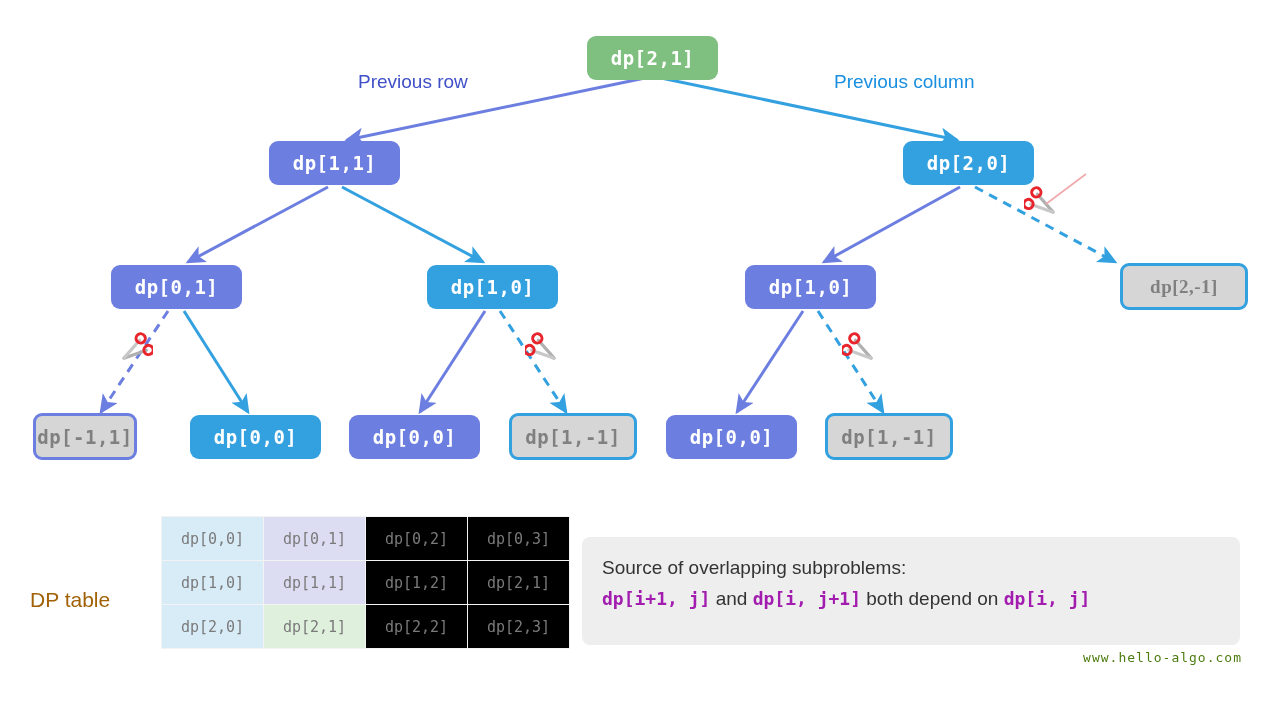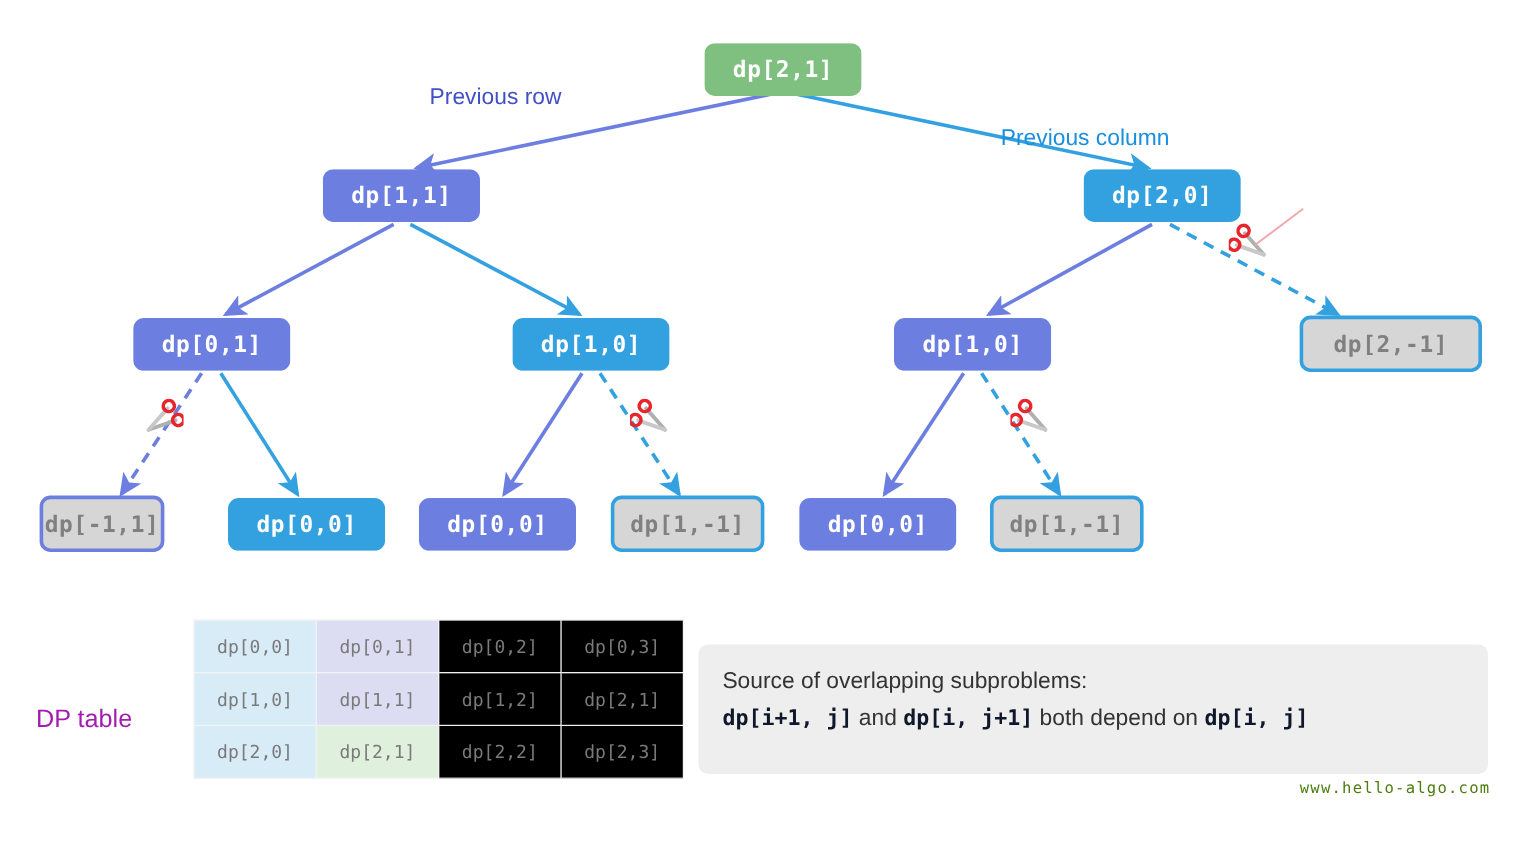--- a/index.html
+++ b/index.html
@@ -64,21 +64,21 @@
 
   
   .scissors{
     position:absolute;
     width:40px;height:40px;
   }
 
   
   #dp-label{
     position:absolute;left:30px;top:588px;
-    font-size:21px;color:#a21caf;
+    font-size:21px;color:#a16207;
   }
   #dp-table{
     position:absolute;left:161px;top:516px;
     border-collapse:collapse;
   }
   #dp-table td{
     width:99px;height:41px;
     border:1px solid #f3f3f3;
     text-align:center;vertical-align:middle;
     font-family:"DejaVu Sans Mono","Liberation Mono",monospace;
@@ -99,21 +99,21 @@
     background:#eeeeee;
     border-radius:8px;
     padding:16px 20px;
     color:#333333;
     font-size:19px;
     line-height:1.55;
   }
   #overlap-note .code{
     font-family:"DejaVu Sans Mono","Liberation Mono",monospace;
     font-weight:700;
-    color:#0f172a;
+    color:#a21caf;
     font-size:18px;
     white-space:pre;
   }
   #overlap-line2{display:block;margin-top:2px;}
 
   
   #watermark{
     position:absolute;right:38px;top:650px;
     font-family:"DejaVu Sans Mono","Liberation Mono",monospace;
     font-size:13px;
@@ -165,36 +165,36 @@
   <div class="node purple" style="left:269px;top:141px;width:131px;height:44px;">dp[1,1]</div>
 
   <div class="node blue" style="left:903px;top:141px;width:131px;height:44px;">dp[2,0]</div>
 
   <div class="node purple" style="left:111px;top:265px;width:131px;height:44px;">dp[0,1]</div>
 
   <div class="node blue" style="left:427px;top:265px;width:131px;height:44px;">dp[1,0]</div>
 
   <div class="node purple" style="left:745px;top:265px;width:131px;height:44px;">dp[1,0]</div>
 
-  <div class="node pruned bd-blue" style="left:1083px;top:263px;width:152px;height:47px;">dp[2,-1]</div>
+  <div class="node pruned bd-blue" style="left:1120px;top:263px;width:128px;height:47px;font-family:Liberation Serif, serif;">dp[2,-1]</div>
 
   <div class="node pruned bd-purple" style="left:33px;top:413px;width:104px;height:47px;">dp[-1,1]</div>
 
   <div class="node blue" style="left:190px;top:415px;width:131px;height:44px;">dp[0,0]</div>
 
   <div class="node purple" style="left:349px;top:415px;width:131px;height:44px;">dp[0,0]</div>
 
   <div class="node pruned bd-blue" style="left:509px;top:413px;width:128px;height:47px;">dp[1,-1]</div>
 
   <div class="node purple" style="left:666px;top:415px;width:131px;height:44px;">dp[0,0]</div>
 
   <div class="node pruned bd-blue" style="left:825px;top:413px;width:128px;height:47px;">dp[1,-1]</div>
 
   <div class="branch-label row" style="left:358px;top:71px;">Previous row</div>
-  <div class="branch-label col" style="left:834px;top:71px;margin-top:34px;">Previous column</div>
+  <div class="branch-label col" style="left:834px;top:71px;">Previous column</div>
 
   <svg class="scissors" style="left:113px;top:332px;" viewBox="0 0 40 40">
     <g transform="rotate(56 20 20)">
       <line x1="20" y1="31" x2="26" y2="8" stroke="#b0b0b0" stroke-width="3.2" stroke-linecap="round"></line>
       <line x1="20" y1="31" x2="14" y2="8" stroke="#c8c8c8" stroke-width="3.2" stroke-linecap="round"></line>
       <circle cx="27" cy="6" r="4.6" fill="none" stroke="#e8242c" stroke-width="3"></circle>
       <circle cx="13" cy="6" r="4.6" fill="none" stroke="#e8242c" stroke-width="3"></circle>
     </g>
   </svg>
 

